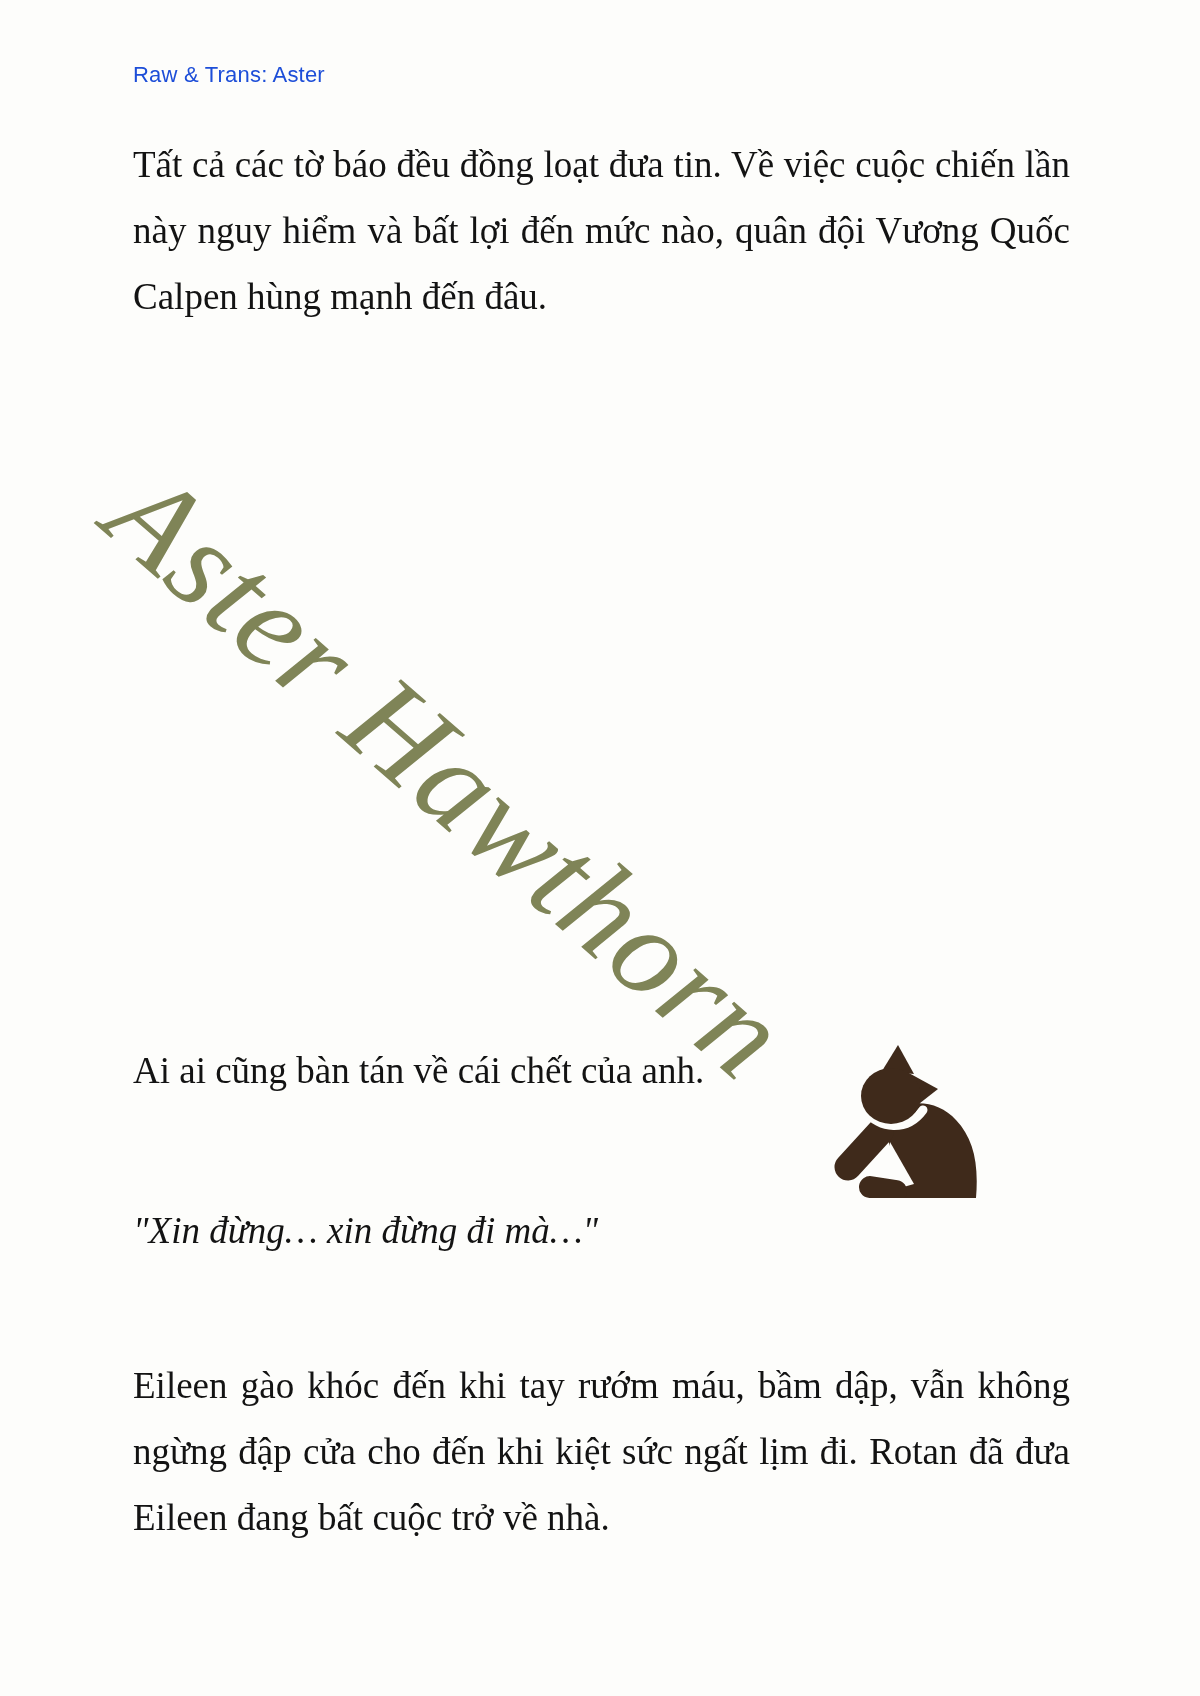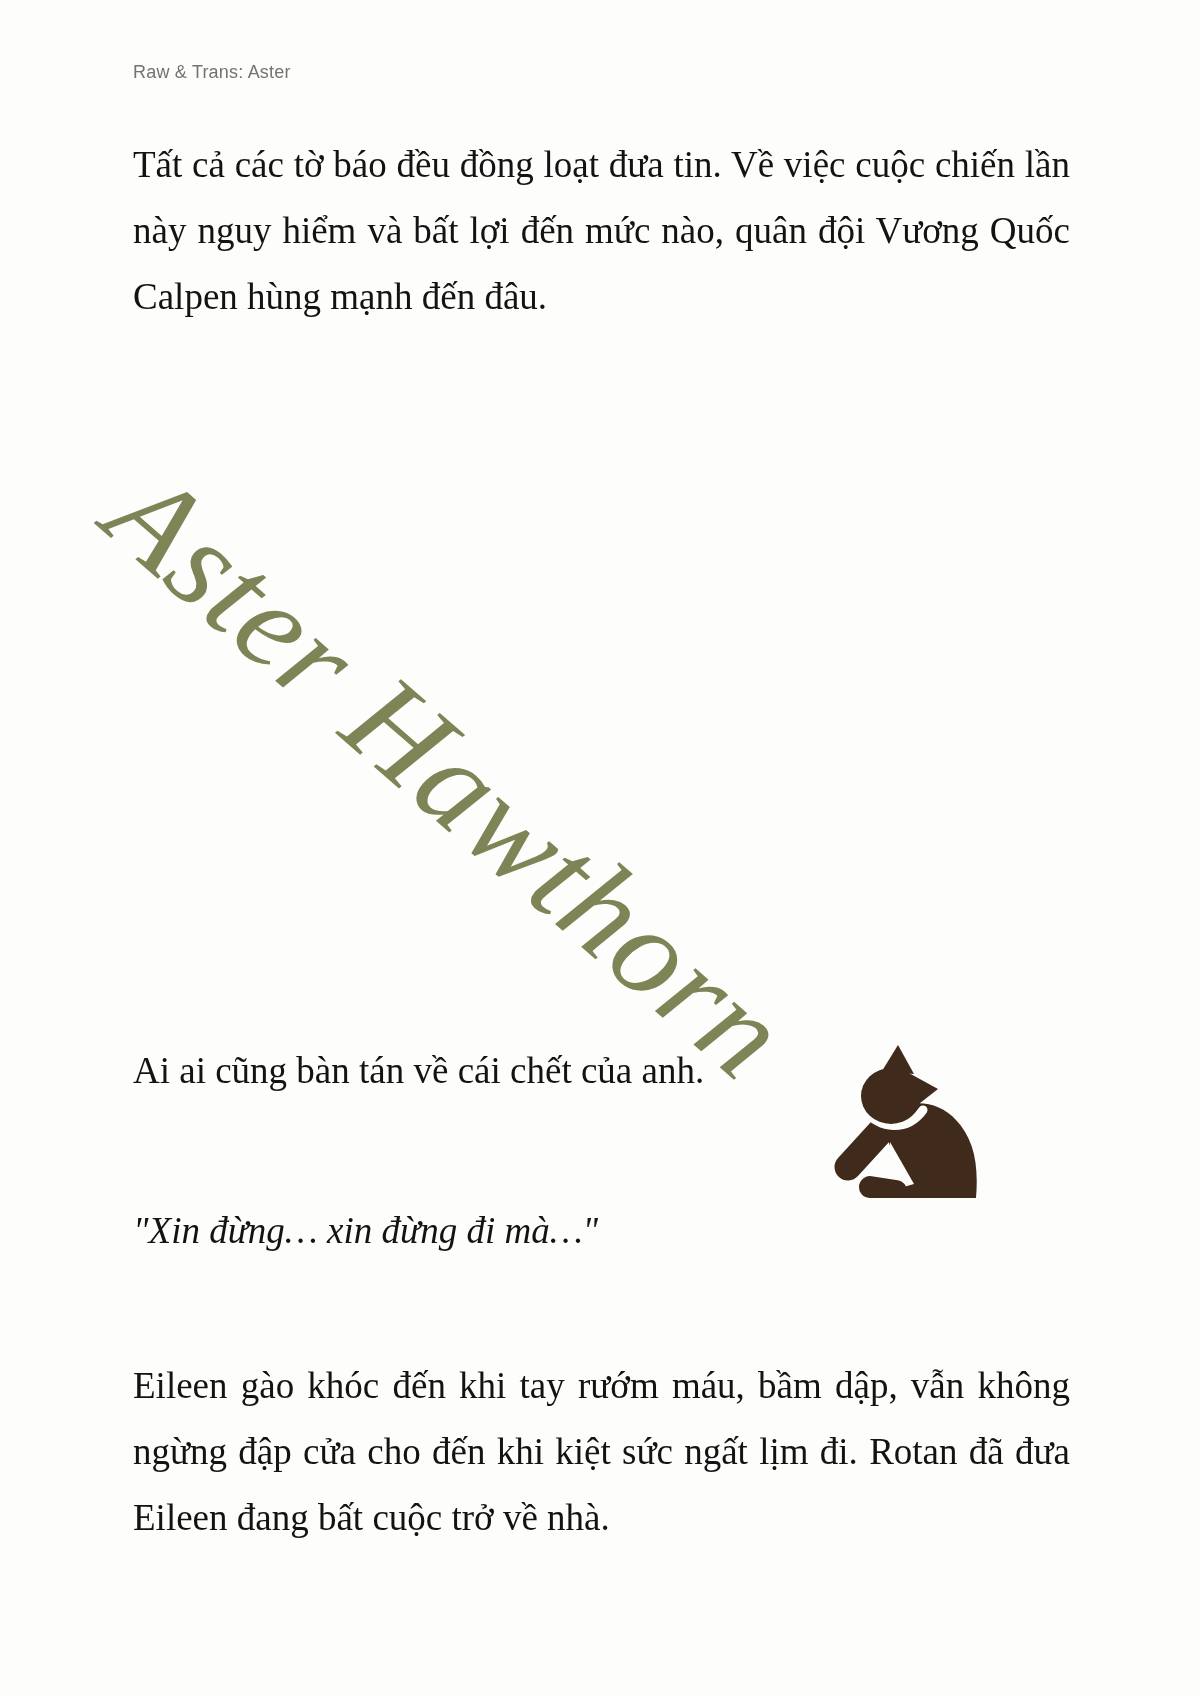--- a/index.html
+++ b/index.html
@@ -16,22 +16,22 @@
     height:1696px;
     background:var(--bg);
     overflow:hidden;
     font-family:"Liberation Serif","DejaVu Serif",serif;
     color:var(--ink);
   }
   .header{
     position:absolute;
     left:133px; top:62px;
     font-family:"Liberation Sans","DejaVu Sans",sans-serif;
-    font-size:18px;
-    color:#737373;
+    font-size:22px;
+    color:#1d4ed8;
     letter-spacing:0.2px;
   }
   .para{
     position:absolute;
     left:133px;
     width:937px;
     font-size:37px;
     line-height:66px;
     text-align:justify;
     color:var(--ink);

